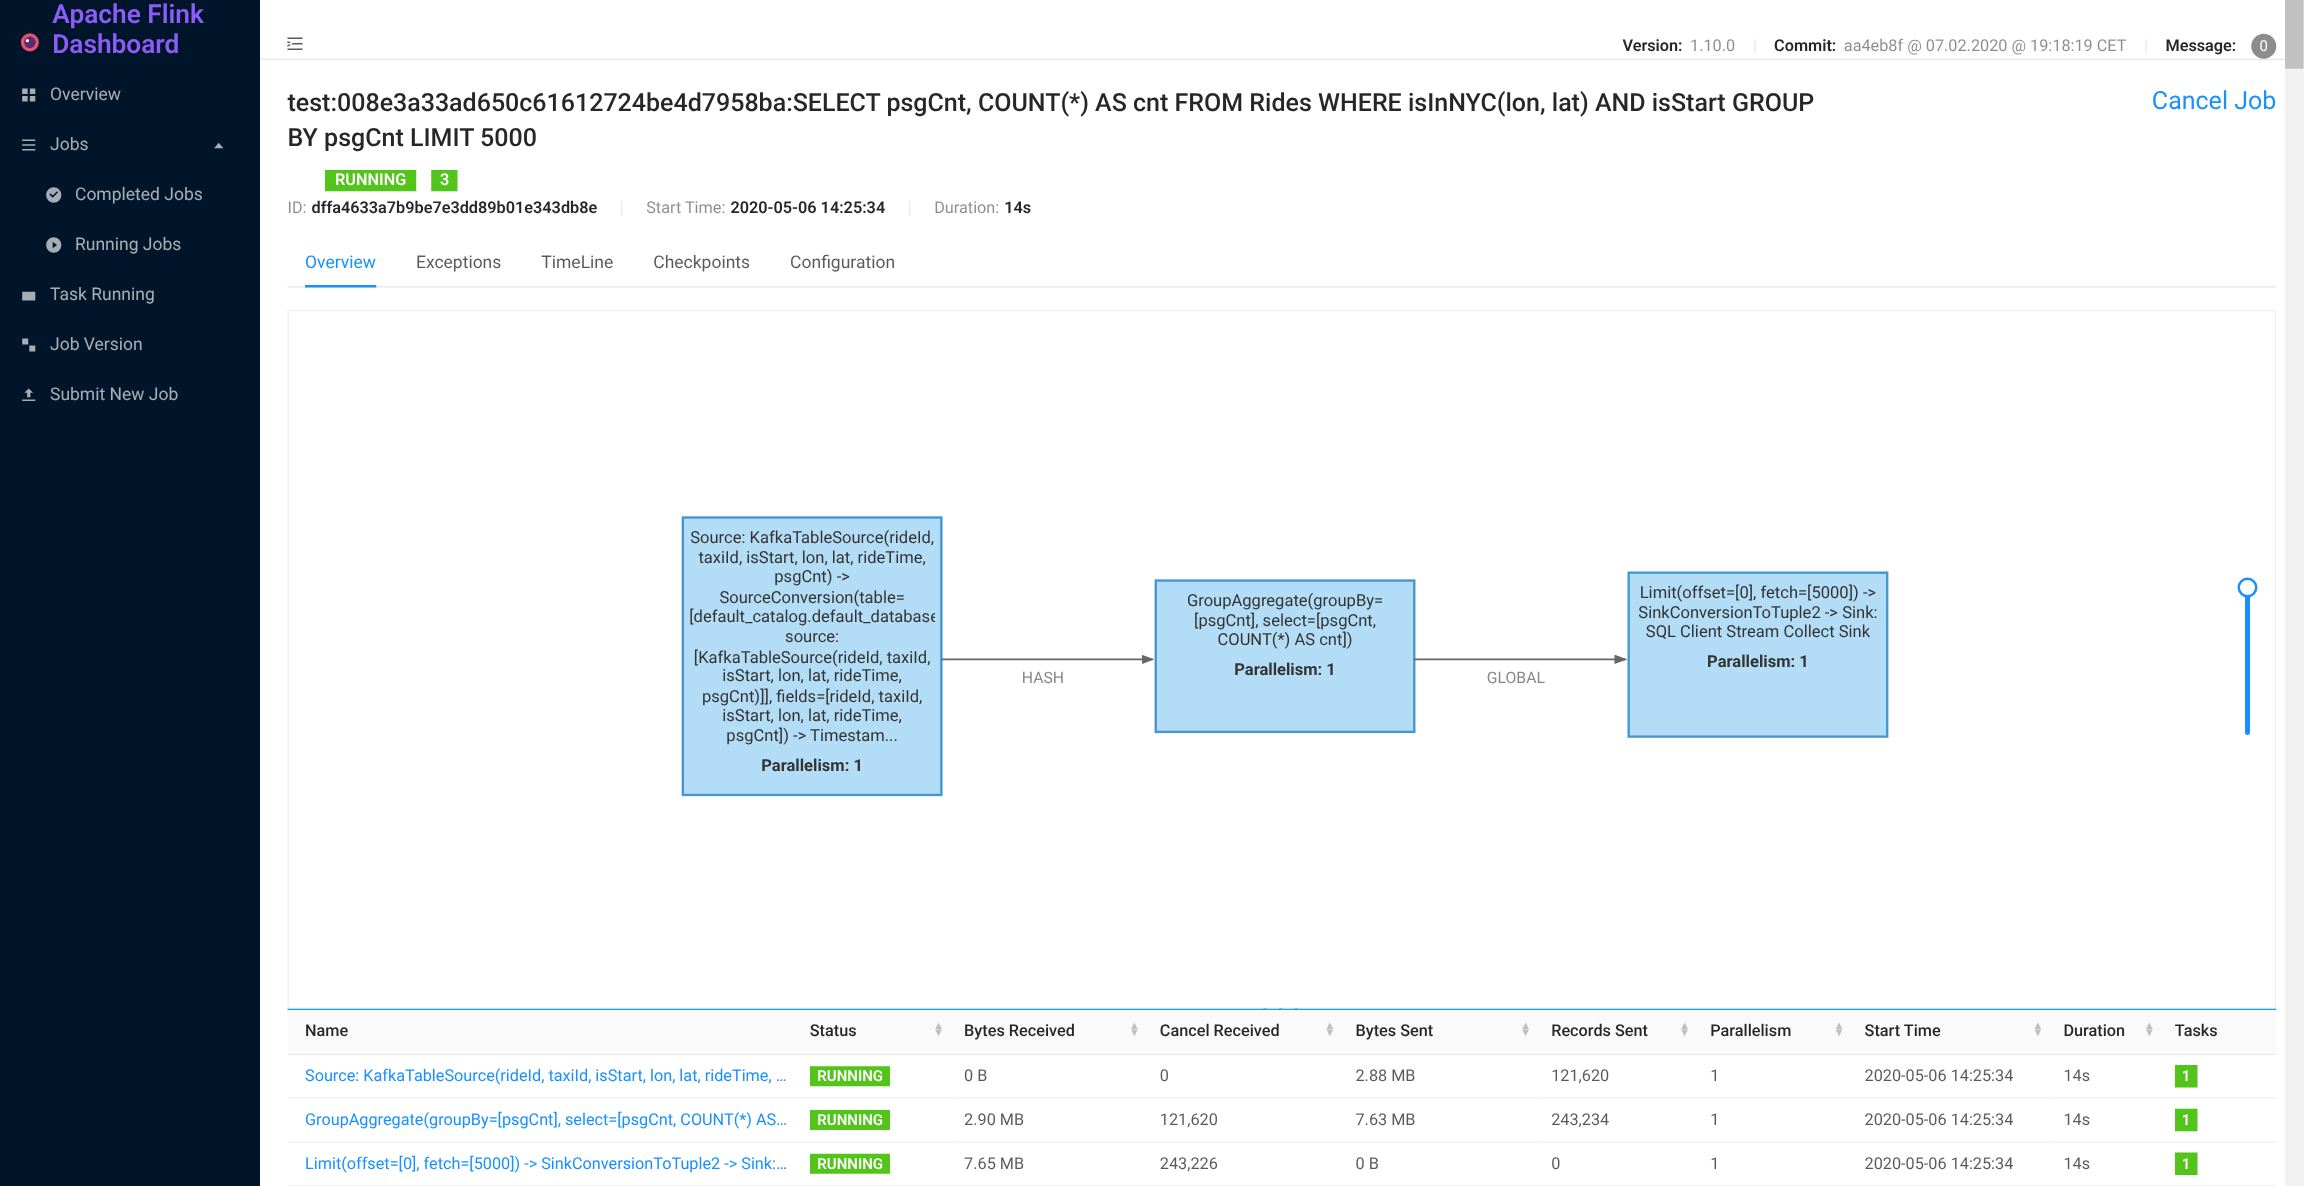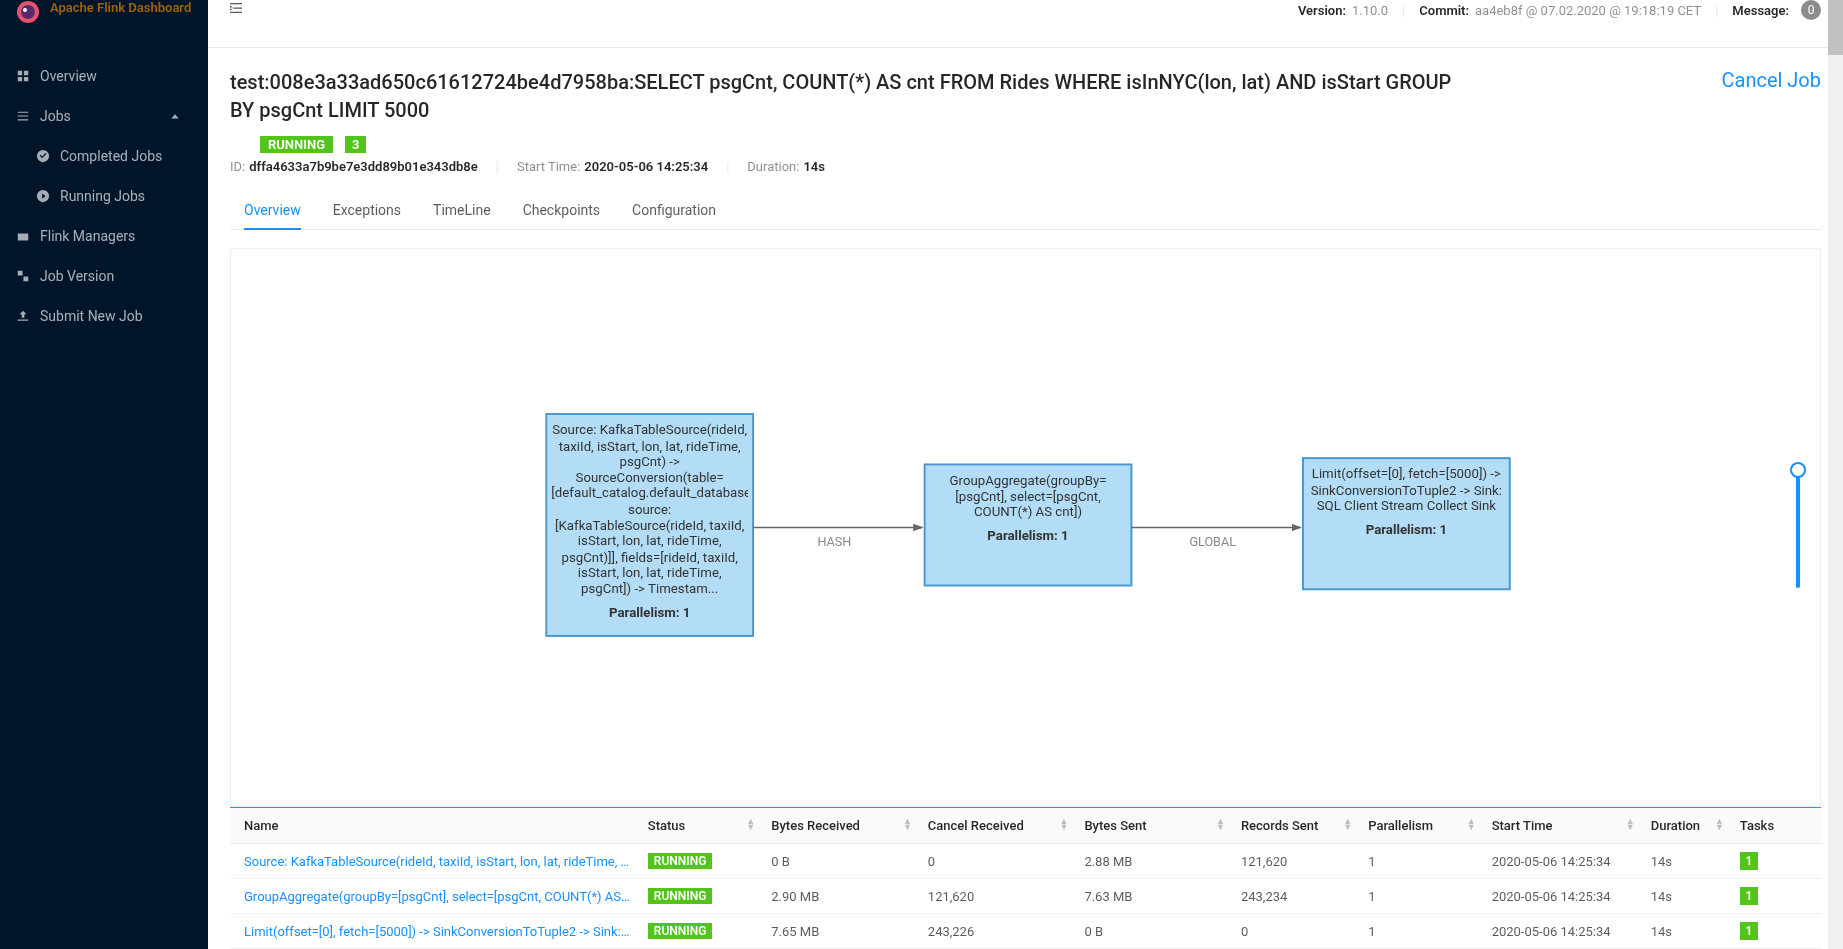--- a/index.html
+++ b/index.html
@@ -2,33 +2,33 @@
 <html><head>
 <meta charset="utf-8">
 <style>
   * { margin: 0; padding: 0; box-sizing: border-box; }
   body { font-family: -apple-system, BlinkMacSystemFont, "Segoe UI", Roboto, "Helvetica Neue", Arial, sans-serif; font-size: 14px; color: rgba(0,0,0,0.65); background: #f0f2f5; overflow: hidden; }
   
   .layout { display: flex; width: 1843px; height: 949px; position: relative; }
 
   
   .sidebar { width: 208px; background: #001529; color: rgba(255,255,255,0.65); flex-shrink: 0; }
-  .logo-area { display: flex; align-items: flex-start; padding: 0 16px; height: 48px; color: #a16207; font-weight: 600; font-size: 13px; }
+  .logo-area { display: flex; align-items: flex-end; padding: 0 16px; height: 48px; color: #8b5cf6; font-weight: 600; font-size: 21px; }
   .logo-area .logo-icon { width: 24px; height: 24px; margin-right: 10px; }
   .menu { list-style: none; padding-top: 8px; }
   .menu-item { display: flex; align-items: center; height: 40px; padding: 0 16px; cursor: pointer; font-size: 14px; color: rgba(255,255,255,0.65); }
   .menu-item .mi-icon { width: 14px; height: 14px; margin-right: 10px; display: inline-flex; align-items: center; justify-content: center; }
   .menu-item.has-sub { justify-content: space-between; }
   .menu-item.has-sub .left { display: flex; align-items: center; }
   .submenu { list-style: none; }
   .submenu .menu-item { padding-left: 36px; }
 
   
   .main { flex: 1; display: flex; flex-direction: column; background: #fff; min-width: 0; }
-  .topbar { height: 48px; display: flex; align-items: flex-start; padding: 0 22px 0 20px; border-bottom: 1px solid #e8e8e8; font-size: 13px; gap: 28px; }
+  .topbar { height: 48px; display: flex; align-items: flex-end; padding: 0 22px 0 20px; border-bottom: 1px solid #e8e8e8; font-size: 13px; gap: 28px; }
   .topbar .collapse-icon { margin-right: auto; cursor: pointer; }
   .topbar .meta { display: flex; align-items: center; gap: 6px; color: rgba(0,0,0,0.45); }
   .topbar .meta b { color: rgba(0,0,0,0.85); font-weight: 600; }
   .topbar .divider { color: #e8e8e8; margin: 0 8px; }
   .topbar .msg-badge { display: inline-block; min-width: 20px; height: 20px; border-radius: 10px; background: #8c8c8c; color: #fff; text-align: center; line-height: 20px; font-size: 12px; margin-left: 6px;}
 
   
   .content { flex: 1; padding: 20px 22px 0 22px; overflow: hidden; display: flex; flex-direction: column; min-height: 0; position: relative; }
   .page-header { display: flex; justify-content: space-between; align-items: flex-start; }
   .page-title { font-size: 20px; color: rgba(0,0,0,0.85); font-weight: 500; line-height: 1.4; max-width: 1230px; }
@@ -131,21 +131,21 @@
             </span>
           <span>Running Jobs</span>
         </li>
       </ul>
       <li class="menu-item">
         <span class="mi-icon">
             <svg class="icon-svg" viewBox="0 0 1024 1024" width="14" height="14">
               <path d="M128 192h768v640H128zM128 192v128h768V192z"></path>
             </svg>
           </span>
-        <span>Flink Managers</span>
+        <span>Task Running</span>
       </li>
       <li class="menu-item">
         <span class="mi-icon">
             <svg class="icon-svg" viewBox="0 0 1024 1024" width="14" height="14">
               <path d="M128 128h352v352H128zM544 544h352v352H544z"></path>
             </svg>
           </span>
         <span>Job Version</span>
       </li>
       <li class="menu-item">

